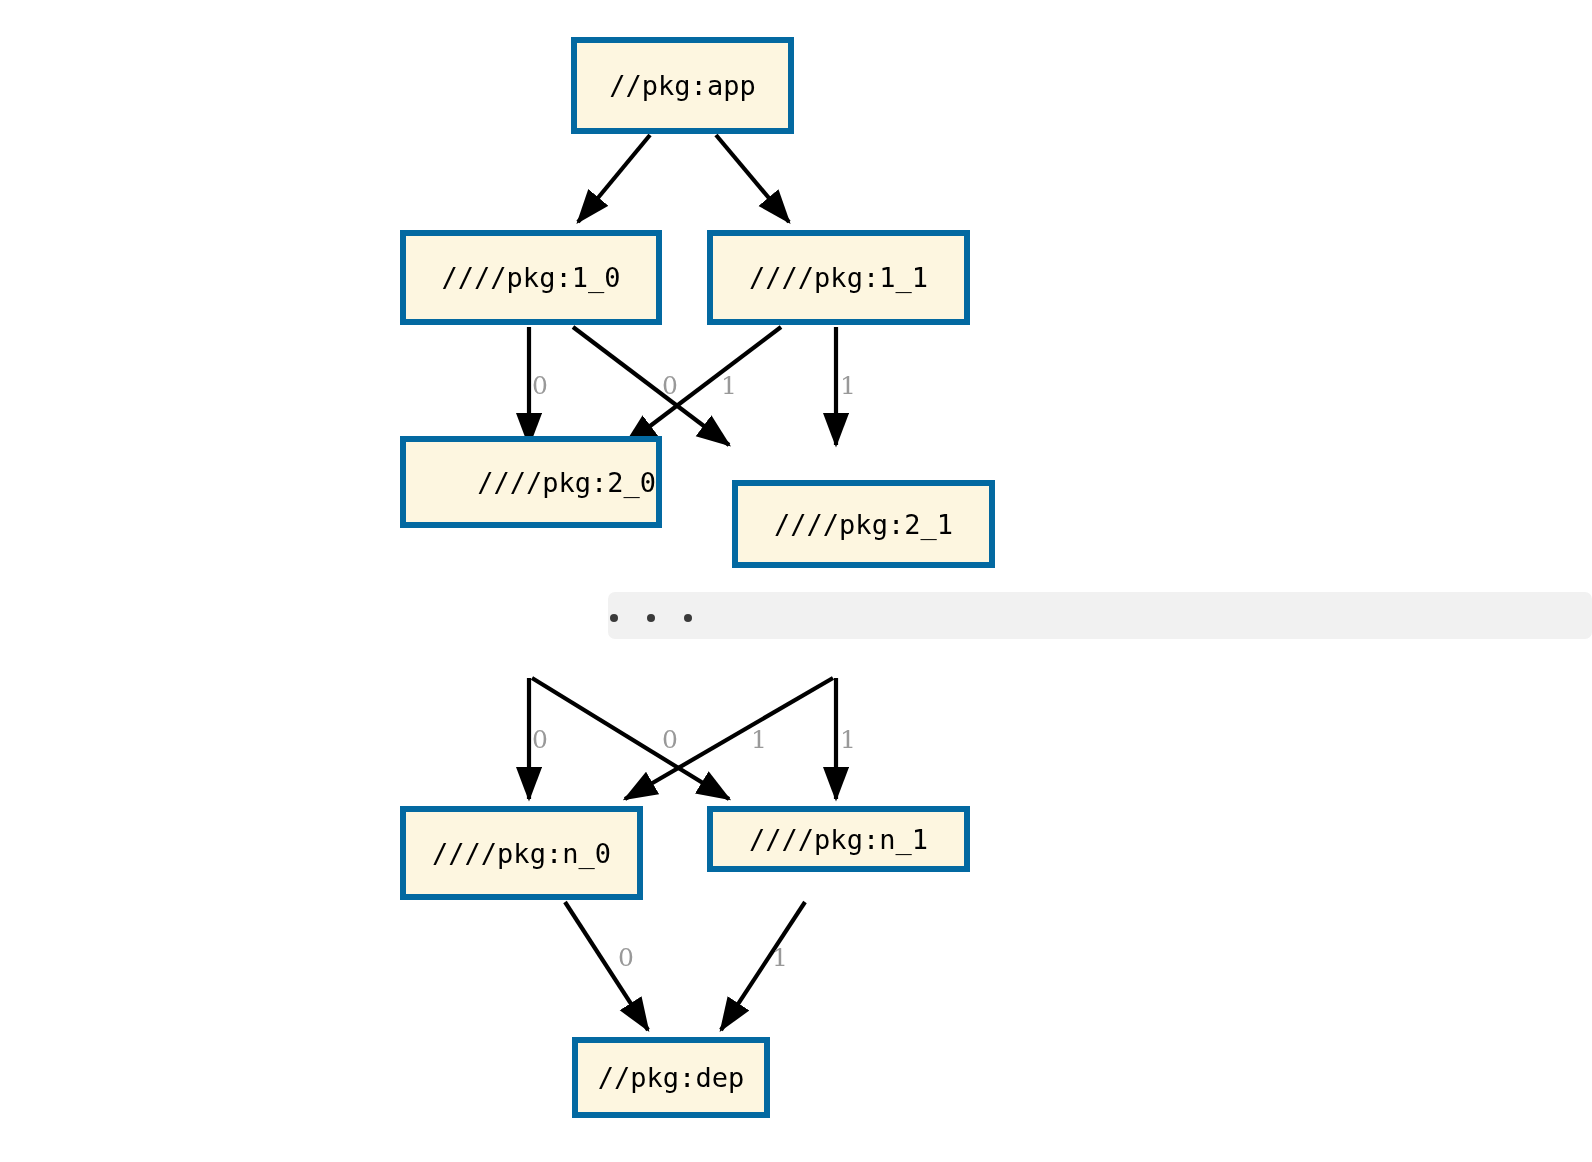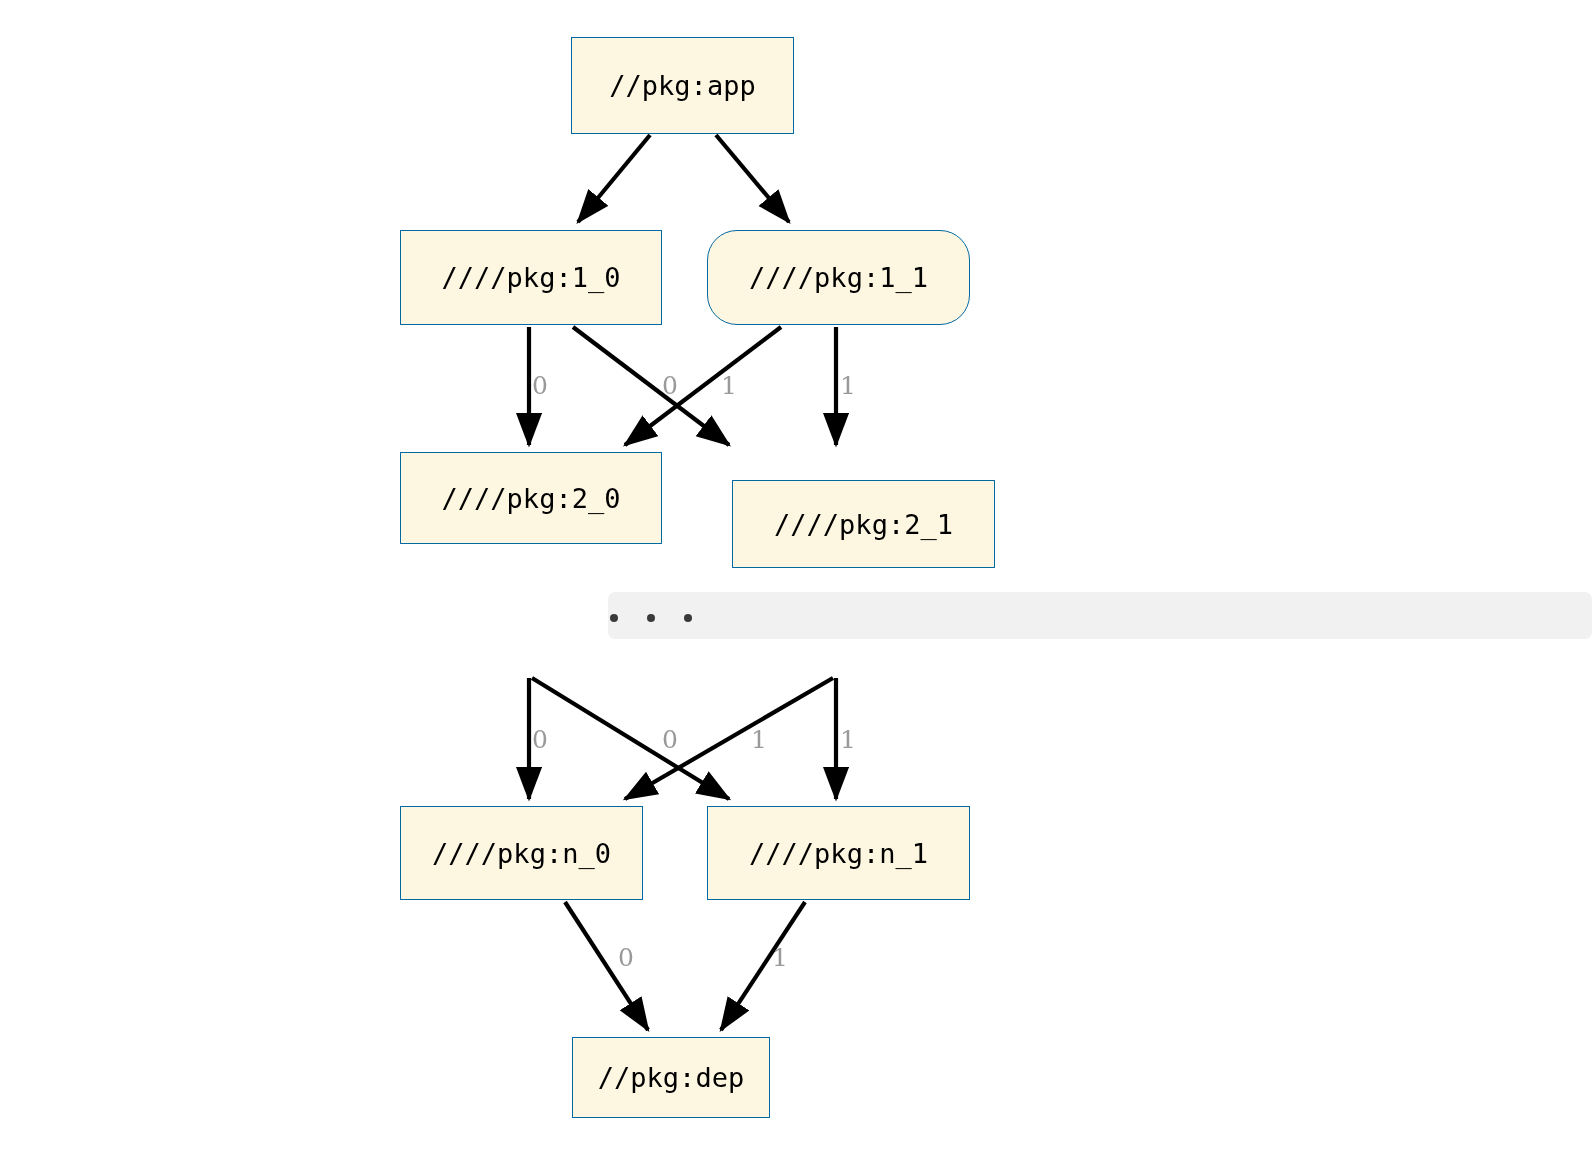--- a/index.html
+++ b/index.html
@@ -27,21 +27,21 @@
     left: 0;
     top: 0;
     width: 1592px;
     height: 1162px;
     display: block;
   }
   .node-box {
     position: absolute;
     box-sizing: border-box;
     background: #fdf6e0;
-    border: 1px solid #0369a1;
+    border: 6px solid #0369a1;
     display: flex;
     align-items: center;
     justify-content: center;
     font-family: "DejaVu Sans Mono", "Liberation Mono", monospace;
     font-size: 27px;
     color: #000000;
     letter-spacing: 0px;
     white-space: nowrap;
   }
   .ellipsis-band {
@@ -107,37 +107,37 @@
   </svg>
 
   <div class="node-box" style="left:571px; top:37px; width:223px; height:97px;">
     <span>//pkg:app</span>
   </div>
 
   <div class="node-box" style="left:400px; top:230px; width:262px; height:95px;align-items:center;">
     <span>////pkg:1_0</span>
   </div>
 
-  <div class="node-box" style="left:707px; top:230px; width:263px; height:95px;border-radius:30px;">
+  <div class="node-box" style="left:707px; top:230px; width:263px; height:95px;">
     <span>////pkg:1_1</span>
   </div>
 
-  <div class="node-box" style="left:400px; top:452px; width:262px; height:92px;">
+  <div class="node-box" style="left:400px; top:436px; width:262px; height:92px;justify-content:flex-end;">
     <span>////pkg:2_0</span>
   </div>
 
   <div class="node-box" style="left:732px; top:452px; width:263px; height:88px;margin-top:28px;">
     <span>////pkg:2_1</span>
   </div>
 
   <div class="node-box" style="left:400px; top:806px; width:243px; height:94px;">
     <span>////pkg:n_0</span>
   </div>
 
-  <div class="node-box" style="left:707px; top:806px; width:263px; height:94px;">
+  <div class="node-box" style="left:707px; top:806px; width:263px; height:66px;">
     <span>////pkg:n_1</span>
   </div>
 
   <div class="node-box" style="left:572px; top:1037px; width:198px; height:81px;">
     <span>//pkg:dep</span>
   </div>
 
   <div class="edge-label" style="left:532px; top:373px;">0</div>
   <div class="edge-label" style="left:662px; top:373px;">0</div>
   <div class="edge-label" style="left:721px; top:373px;">1</div>

